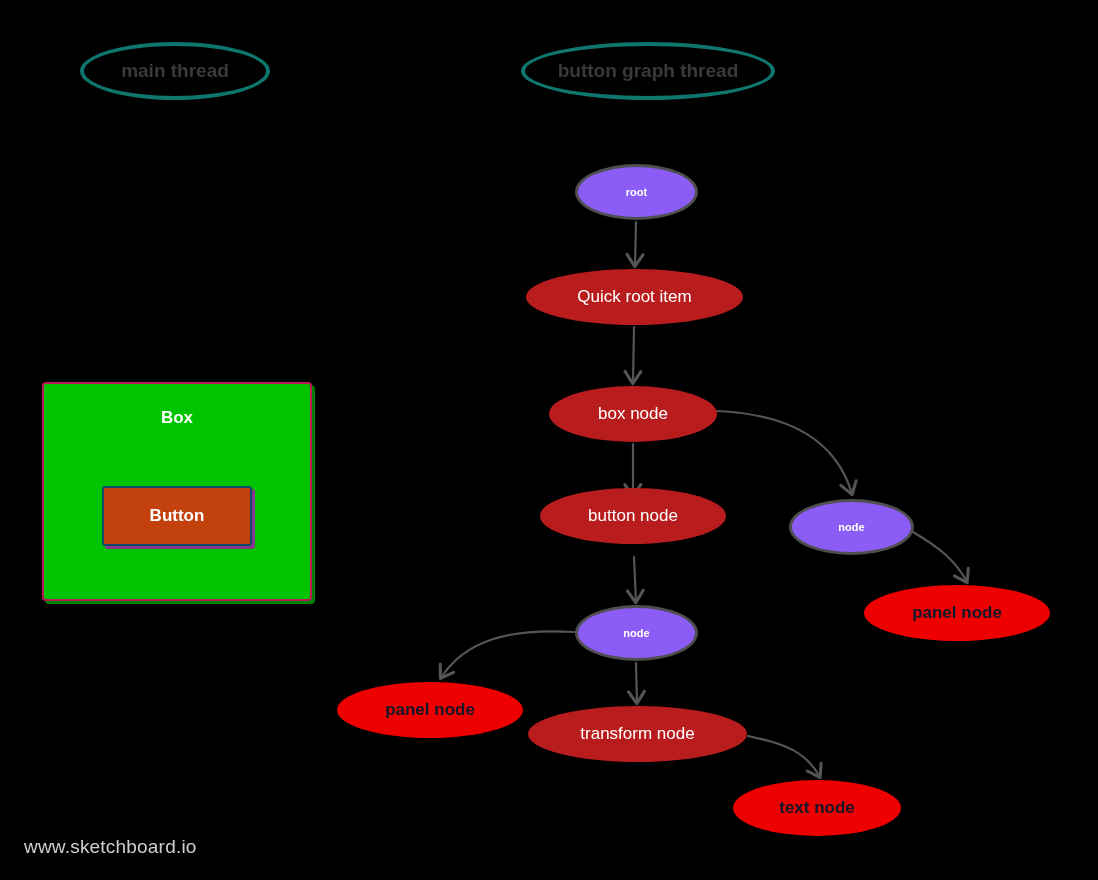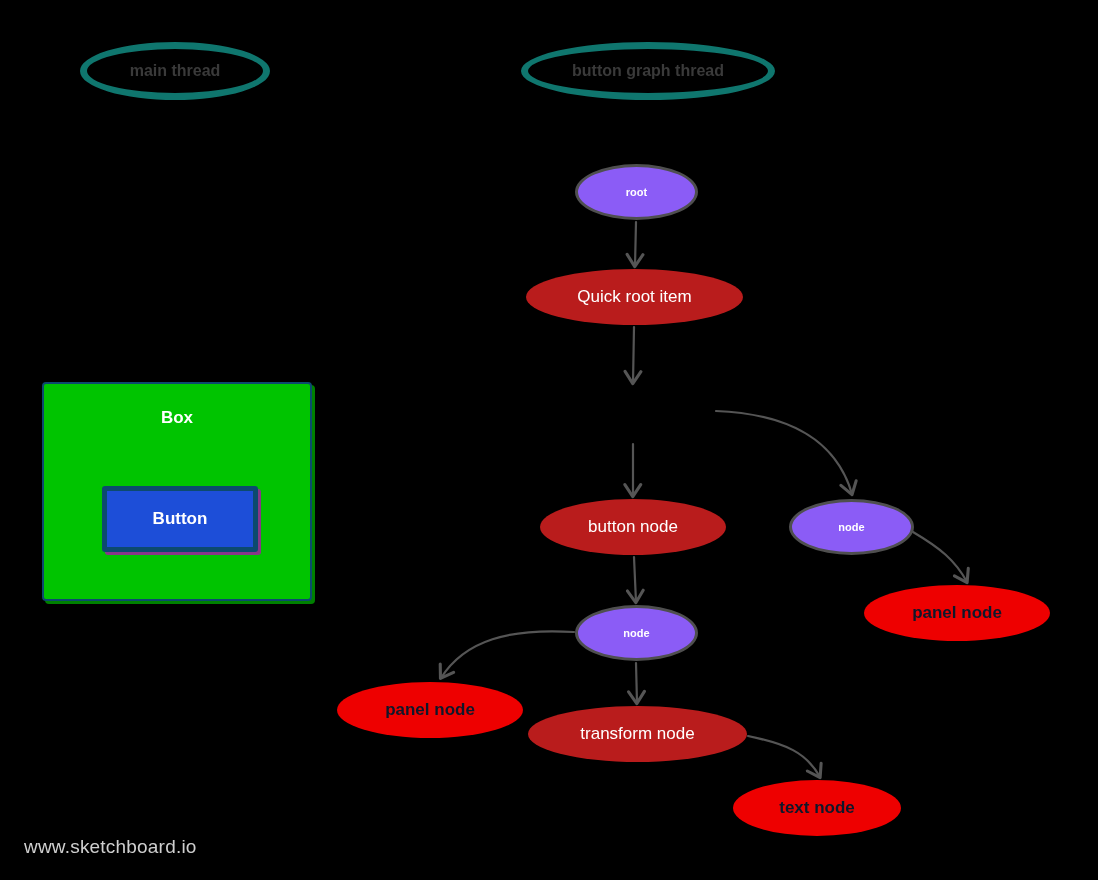--- a/index.html
+++ b/index.html
@@ -40,24 +40,24 @@
   }
   .node-label {
     display: block;
     width: 100%;
     padding: 0 6px;
     box-sizing: border-box;
   }
   
   .thread-group {
     background: transparent;
-    border: 7px solid #0f766e;
+    border: 4px solid #0f766e;
     color: #3a3a3a;
     font-weight: bold;
-    font-size: 16px;
+    font-size: 19px;
     align-items: center;
   }
   
   .gray-node {
     background: #8b5cf6;
     border: 3px solid #4f4f4f;
     color: #ffffff;
     font-weight: bold;
     font-size: 11px;
   }
@@ -74,38 +74,38 @@
     background: #ee0000;
     border: none;
     color: #0f172a;
     font-weight: bold;
     font-size: 17px;
   }
   
   .ui-box {
     position: absolute;
     background: #00c400;
-    border: 2px solid #0c4a6e;
+    border: 2px solid #be185d;
     border-radius: 4px;
     box-shadow: 3px 3px 0 rgba(0, 150, 0, 0.85);
     color: #ffffff;
     font-weight: bold;
     font-size: 17px;
   }
   .ui-box-title {
     position: absolute;
     top: 24px;
     left: 0;
     width: 100%;
     text-align: center;
   }
   .ui-button {
     position: absolute;
-    background: #1d4ed8;
-    border: 5px solid #0c4a6e;
+    background: #c2410c;
+    border: 2px solid #0c4a6e;
     border-radius: 3px;
     box-shadow: 3px 3px 0 rgba(170, 20, 170, 0.8);
     color: #ffffff;
     font-weight: bold;
     font-size: 17px;
     display: flex;
     align-items: center;
     justify-content: center;
   }
   .watermark {
@@ -155,21 +155,24 @@
   <div class="ui-button" style="left: 102px; top: 486px; width: 146px; height: 56px;">
     <span>Button</span>
   </div>
 
   <div class="node ellipse gray-node" style="left: 575px; top: 164px; width: 123px; height: 56px;">
     <span class="node-label">root</span>
   </div>
   <div class="node ellipse blue-node" style="left: 526px; top: 269px; width: 217px; height: 56px;">
     <span class="node-label">Quick root item</span>
   </div>
-  <div class="node ellipse blue-node" style="left: 540px; top: 499px; width: 186px; height: 56px;">
+  <div class="node ellipse blue-node" style="left: 549px; top: 386px; width: 168px; height: 56px;">
+    <span class="node-label">box node</span>
+  </div>
+  <div class="node ellipse blue-node" style="left: 540px; top: 488px; width: 186px; height: 56px;">
     <span class="node-label">button node</span>
   </div>
   <div class="node ellipse gray-node" style="left: 789px; top: 499px; width: 125px; height: 56px;">
     <span class="node-label">node</span>
   </div>
   <div class="node ellipse red-node" style="left: 864px; top: 585px; width: 186px; height: 56px;">
     <span class="node-label">panel node</span>
   </div>
   <div class="node ellipse gray-node" style="left: 575px; top: 605px; width: 123px; height: 56px;">
     <span class="node-label">node</span>

